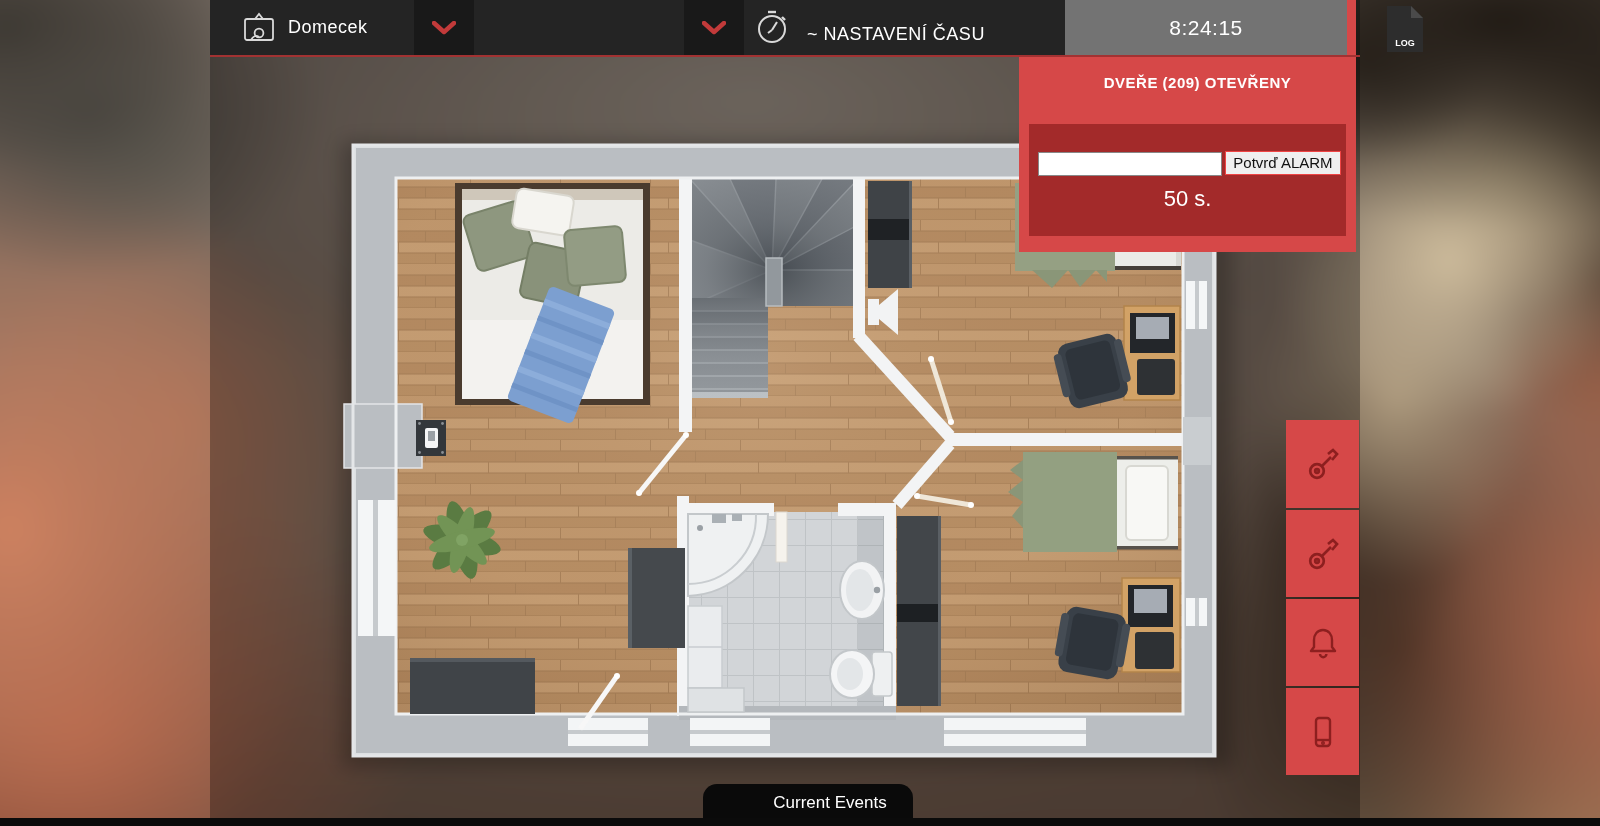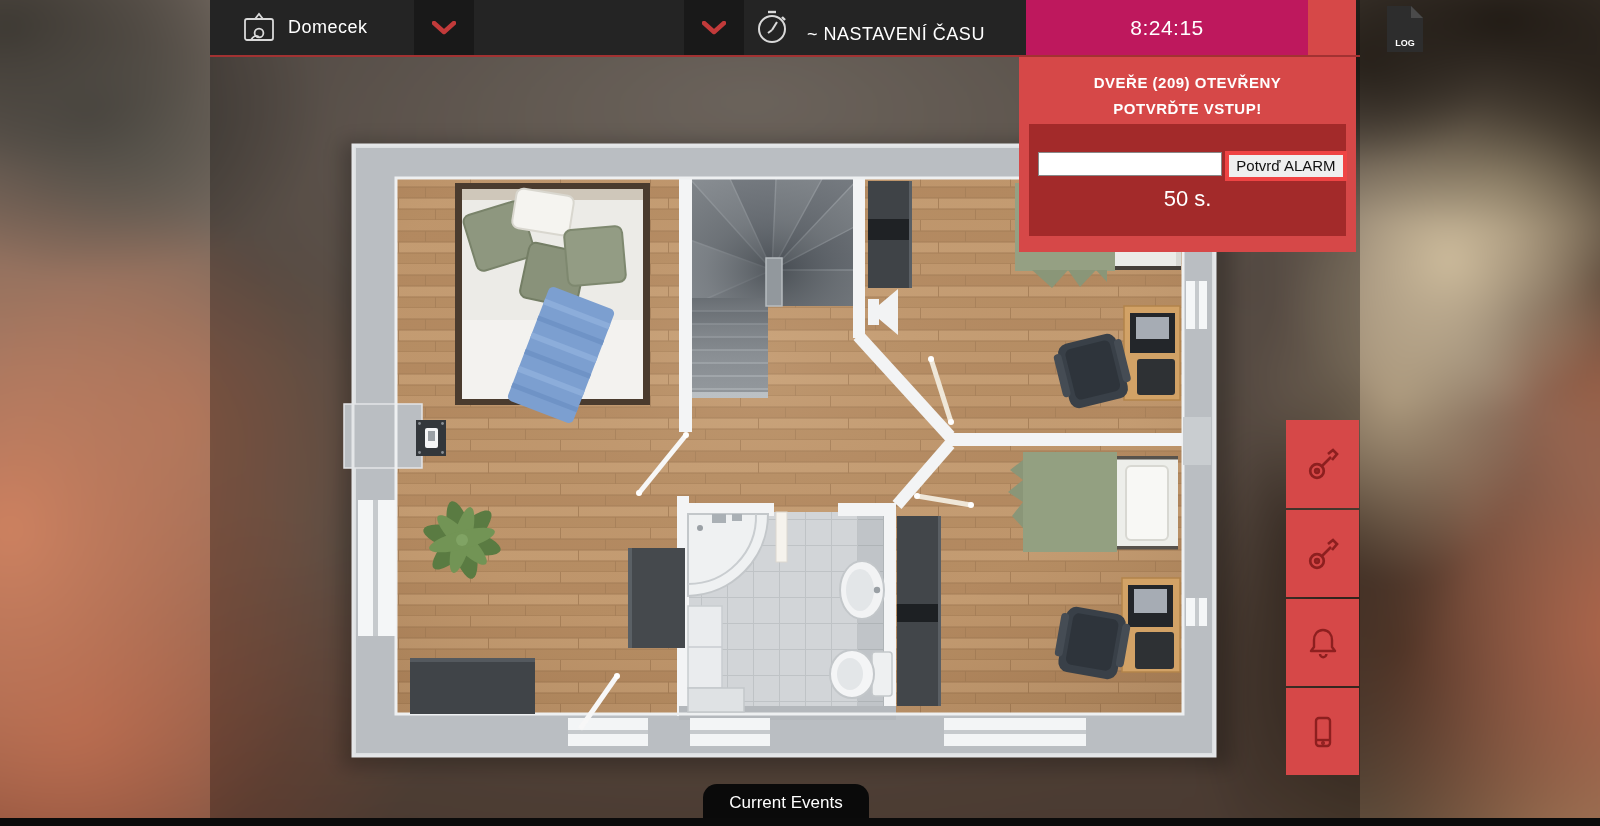--- a/index.html
+++ b/index.html
@@ -39,29 +39,29 @@
   #topbar{position:absolute;left:210px;top:0;width:1091px;height:55px;background:#242424;}
   #topbar .cell{position:absolute;top:0;height:55px;}
   #topbar .dark{background:#191919;}
   #redline{position:absolute;left:210px;top:55px;width:1150px;height:2px;background:#a23232;}
   .tb-text{color:#fff;font-size:18px;letter-spacing:0.5px;}
   
   #alert{position:absolute;left:1019px;top:0;width:337px;height:252px;background:#d64848;}
   #alert .title{color:#fff;font-weight:bold;font-size:15px;text-align:center;letter-spacing:0.5px;}
   #alert-inner{position:absolute;left:10px;top:124px;width:317px;height:112px;background:#a32a2a;}
   #alert input{position:absolute;left:9px;top:28px;width:178px;height:20px;border:1px solid #888;background:#fff;}
-  #alert .btn{position:absolute;left:196px;top:27px;width:114px;height:22px;background:#efefef;border:4px solid #ef4444;
+  #alert .btn{position:absolute;left:196px;top:27px;width:114px;height:22px;background:#efefef;border:1px solid #ef4444;
       font-size:15px;color:#111;text-align:center;line-height:22px;font-family:"Liberation Sans",sans-serif;}
   #alert .secs{position:absolute;left:0;top:62px;width:317px;text-align:center;color:#fff;font-size:22px;}
   
   .sidebtn{position:absolute;left:1286px;width:73px;height:87px;background:#d64848;}
   .sidebtn svg{position:absolute;left:50%;top:50%;transform:translate(-50%,-50%);}
   
   #cetab{position:absolute;left:703px;top:784px;width:166px;height:42px;background:#0a0a0a;border-radius:14px 14px 0 0;
-     color:#fff;font-size:17px;text-align:center;line-height:38px;}
+     color:#fff;font-size:17px;text-align:center;line-height:38px;padding-left:44px;}
   #botbar{position:absolute;left:0;top:818px;width:1600px;height:8px;background:#0b0b0b;}
 </style>
 </head>
 <body>
 <div id="stage">
 
   <div id="photo"></div>
 
   <div id="overlay"></div>
 
@@ -398,22 +398,21 @@
 
     <g>
       <rect x="872" y="652" width="20" height="44" rx="3" fill="#eef0f1" stroke="#c3c7ca" stroke-width="1.5"></rect>
       <ellipse cx="852" cy="674" rx="22" ry="24" fill="#f4f5f6" stroke="#c3c7ca" stroke-width="2"></ellipse>
       <ellipse cx="850" cy="674" rx="13" ry="16" fill="#e3e6e8"></ellipse>
     </g>
   </svg>
 
   <div id="alert">
 
-    <div class="title" style="position:absolute;left:0;top:74px;width:337px;">DVEŘE (209) OTEVŘENY</div>
-    <div class="title" style="position:absolute;left:0;top:100px;width:337px;">POTVRĎTE VSTUP!</div>
+    <div class="title" style="position:absolute;left:10px;top:74px;width:337px;">DVEŘE (209) OTEVŘENY</div>
 
     <div id="alert-inner">
 
       <input type="text" style="">
 
       <div class="btn">Potvrď ALARM</div>
 
       <div class="secs">50 s.</div>
     </div>
   </div>
@@ -447,21 +446,21 @@
       <svg width="36" height="36" viewBox="0 0 36 36" style="position:absolute;left:10px;top:9px;">
         <circle cx="18" cy="20" r="13" fill="none" stroke="#d9d9d9" stroke-width="2"></circle>
         <path d="M18 21 L23 13" fill="none" stroke="#d9d9d9" stroke-width="2"></path>
         <path d="M18 21 L14 24" fill="none" stroke="#d9d9d9" stroke-width="2"></path>
         <path d="M14 3 L22 3" stroke="#d9d9d9" stroke-width="2.4"></path>
         <path d="M28 8 L31 11" stroke="#d9d9d9" stroke-width="2.4"></path>
       </svg>
       <span class="tb-text" style="position:absolute;left:63px;top:17px;margin-top:7px;">~ NASTAVENÍ ČASU</span>
     </div>
 
-    <div class="cell" style="left:816px;width:282px;background:#be185d;">
+    <div class="cell" style="left:855px;width:282px;background:#737373;">
       <span class="tb-text" style="position:absolute;left:0;width:282px;text-align:center;top:16px;font-size:21px;">8:24:15</span>
     </div>
   </div>
 
   <div id="redline"></div>
 
   <div class="abs" style="left:1383px;top:4px;width:44px;height:50px;">
     <svg width="44" height="50" viewBox="0 0 44 50">
       <path d="M4 2 L28 2 L40 14 L40 48 L4 48 Z" fill="#2d2d2d"></path>
       <path d="M28 2 L28 14 L40 14 Z" fill="#4a4a4a"></path>

